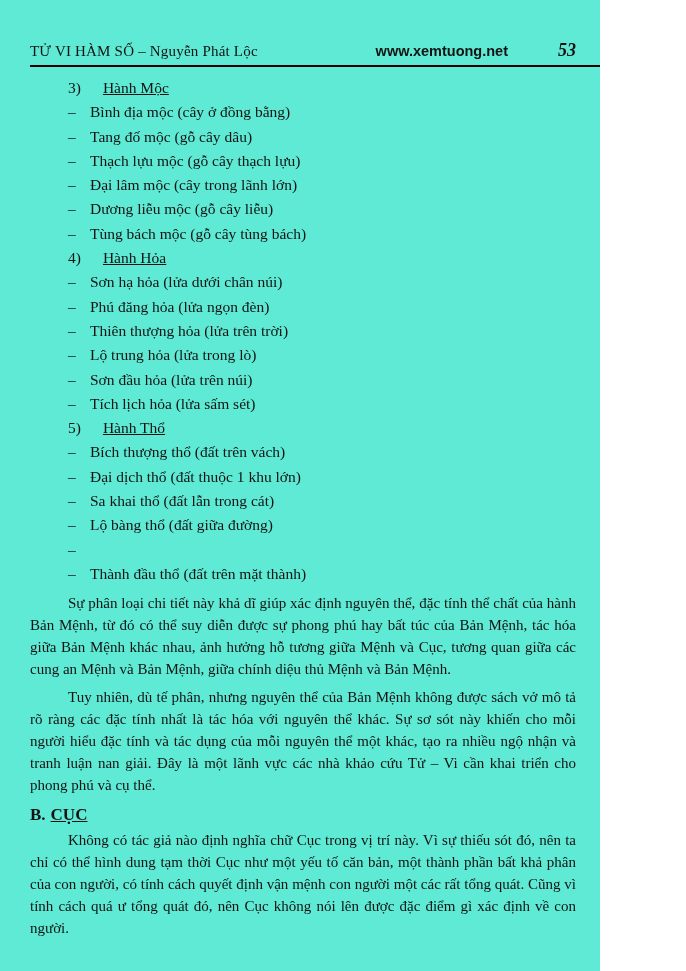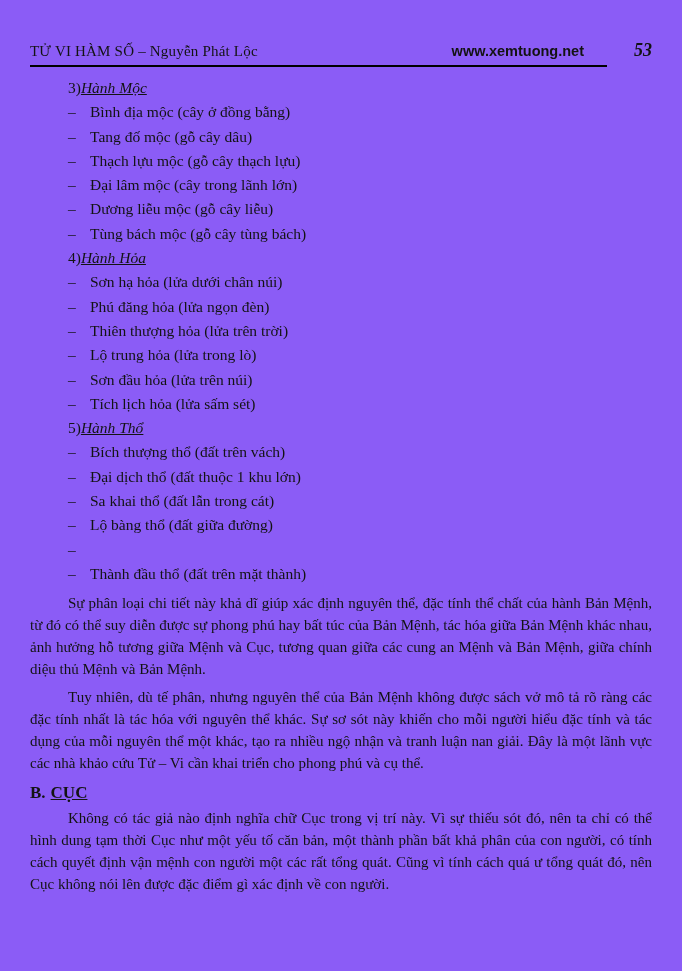--- a/index.html
+++ b/index.html
@@ -1,22 +1,22 @@
 <!DOCTYPE html>
 <html><head>
 <meta charset="utf-8">
 <style>
   html, body { margin: 0; padding: 0; background: #ffffff; }
   .page {
     position: relative;
-    width: 682px;
+    width: 600px;
     height: 971px;
     box-sizing: border-box;
-    padding: 40px 30px 0 30px;
-    background: #8b5cf6;
+    padding: 40px 24px 0 30px;
+    background: #5eead4;
     color: #131313;
     font-family: "Liberation Serif", serif;
     overflow: hidden;
   }
   
   .header {
     display: flex;
     align-items: baseline;
     font-size: 15px;
     white-space: nowrap;
@@ -40,23 +40,22 @@
     height: 0;
     border-bottom: 2px solid #000000;
     margin-top: 4px;
   }
   
   .content { margin-top: 9px; }
   .section { margin-left: 38px; font-size: 15.5px; }
   .sec-head { line-height: 24.3px; height: 24.3px; }
   .sec-num { display: inline-block; }
   .sec-title {
-    font-style: italic;
     text-decoration: underline;
-    margin-left: 0;
+    margin-left: 22px;
   }
   .li { display: flex; line-height: 24.3px; height: 24.3px; }
   .dash { width: 22px; flex: 0 0 22px; }
   .para {
     margin: 6px 0 0 0;
     font-size: 15px;
     line-height: 22px;
     text-align: justify;
     text-indent: 38px;
   }

